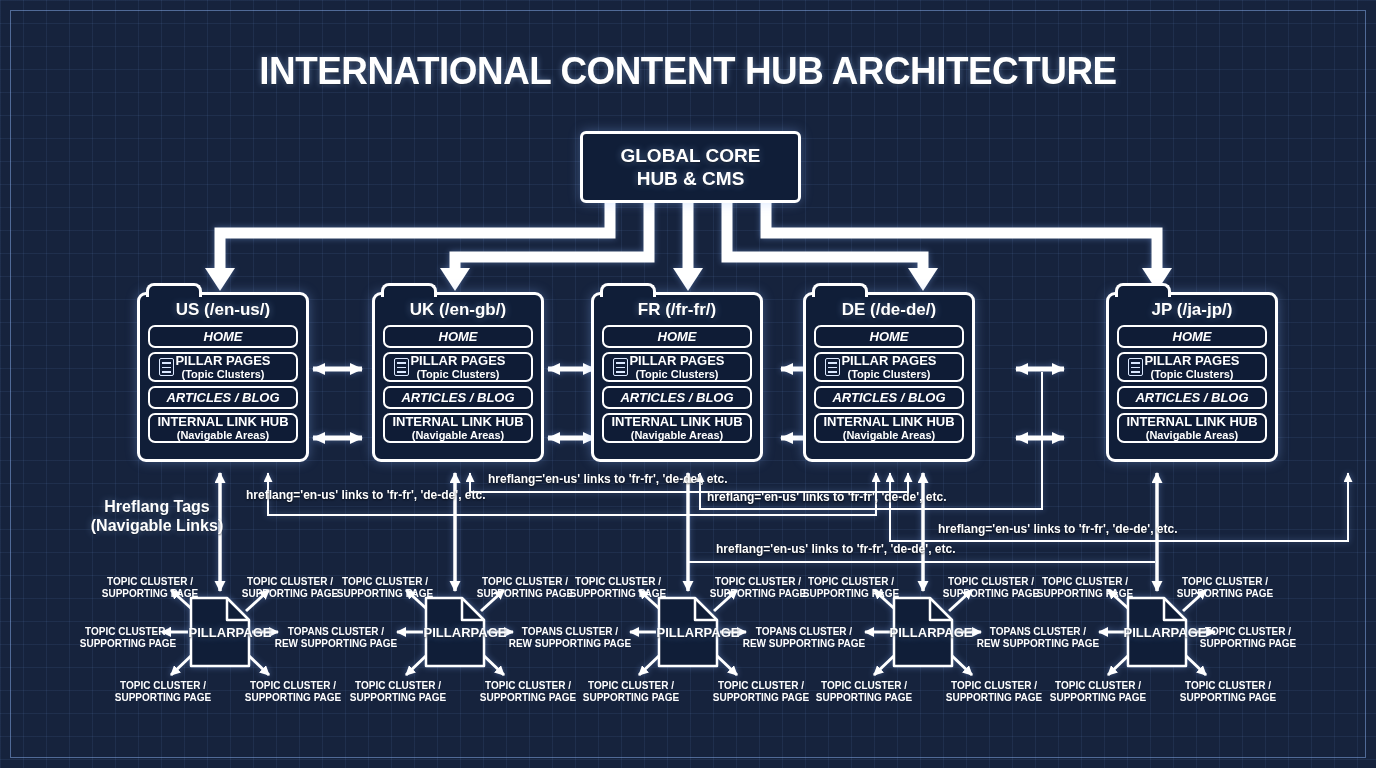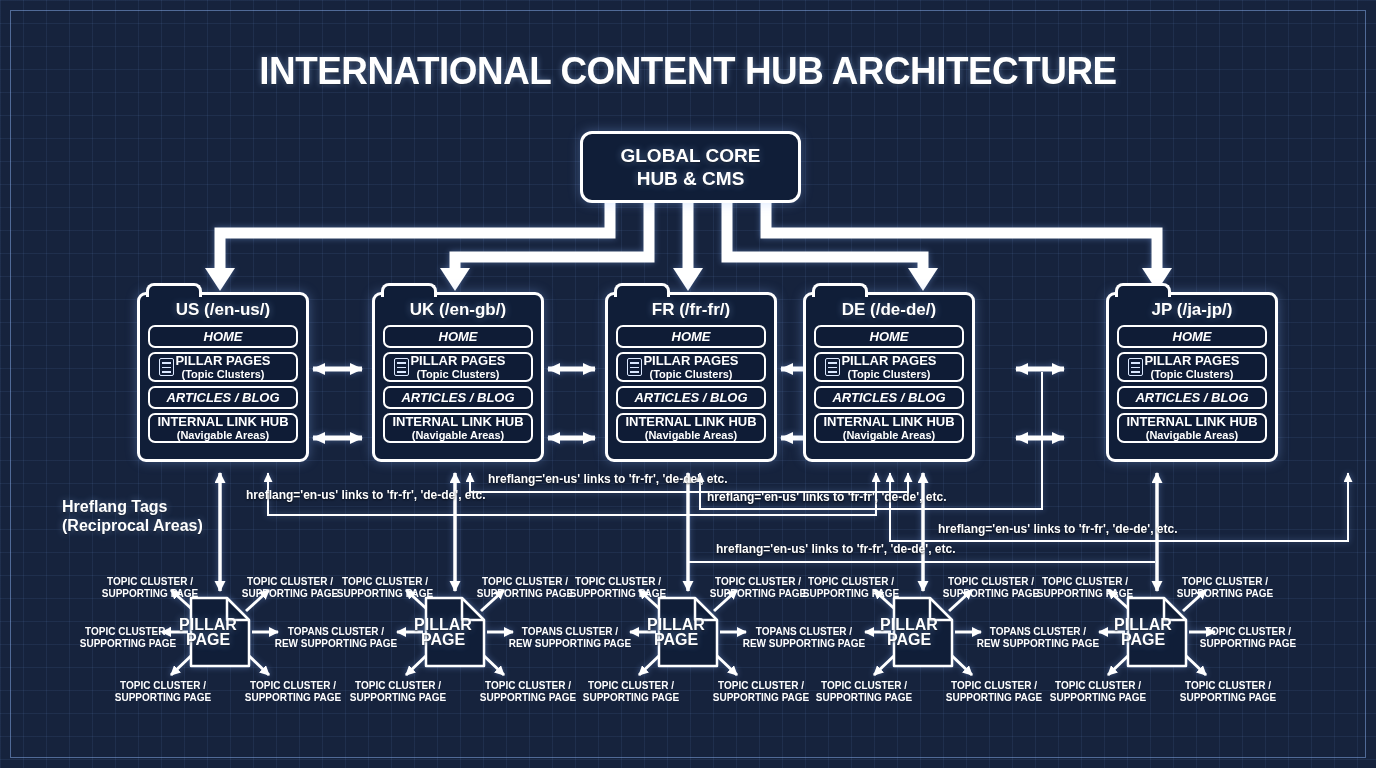--- a/index.html
+++ b/index.html
@@ -8,21 +8,21 @@
     background-image:
       repeating-linear-gradient(to right, rgba(110,150,215,.10) 0 1px, transparent 1px 23px),
       repeating-linear-gradient(to bottom, rgba(110,150,215,.10) 0 1px, transparent 1px 23px);
     font-family:"Liberation Sans", sans-serif; color:#fff;}
   #frame{position:absolute;inset:10px;border:1.5px solid rgba(130,165,225,.55);pointer-events:none;}
   .glowtext{text-shadow:0 0 7px rgba(160,200,255,.45), 0 1px 2px rgba(0,0,0,.6);}
   #title{position:absolute;top:50px;left:0;width:100%;text-align:center;
     font-size:38px;font-weight:bold;letter-spacing:-.5px;transform:scaleX(.97);}
   
   #global-hub{position:absolute;left:580px;top:131px;width:215px;height:66px;
-    background:#101e38;border:3px solid #fff;border-radius:12px;
+    background:#101e38;border:3px solid #fff;border-radius:6px;
     display:flex;flex-direction:column;align-items:center;justify-content:center;
     box-shadow:0 0 12px rgba(140,180,255,.35);font-size:19px;font-weight:bold;line-height:23px;}
   
   #wires{position:absolute;left:0;top:0;width:1376px;height:768px;
     filter:drop-shadow(0 0 3px rgba(140,180,255,.4));}
   
   .hub{position:absolute;top:292px;width:172px;height:170px;background:#101e38;
     border:3px solid #fff;border-radius:9px;box-sizing:border-box;
     box-shadow:0 0 12px rgba(140,180,255,.35);
     display:flex;flex-direction:column;padding:4px 8px 16px;gap:4px;}
@@ -32,30 +32,30 @@
   .hub-box{position:relative;background:#0f1c36;border:2px solid #fff;border-radius:7px;
     box-sizing:border-box;display:flex;flex-direction:column;align-items:center;justify-content:center;
     font-weight:bold;font-size:13px;line-height:14px;text-align:center;}
   .hub-box.h1{height:26px;font-style:italic;} .hub-box.h2{height:34px;}
   .hub-box .sub{font-size:11px;line-height:12px;font-weight:bold;}
   .doc-icon{position:absolute;left:9px;top:50%;transform:translateY(-50%);
     width:15px;height:18px;border:1.5px solid #dbe8ff;border-radius:2px;box-sizing:border-box;
     background:repeating-linear-gradient(to bottom, transparent 0 3px, #dbe8ff 3px 4.5px);
     background-clip:content-box;padding:2px;}
   
-  .side-label{position:absolute;left:62px;top:497px;width:190px;
+  .side-label{position:absolute;left:62px;top:497px;width:190px;text-align:center;
     font-size:16px;font-weight:bold;line-height:19px;}
   .annot{position:absolute;font-size:12px;font-weight:bold;white-space:nowrap;
     text-shadow:0 1px 2px rgba(0,0,0,.7);}
   
   .cluster{position:absolute;top:570px;width:280px;height:150px;}
   .c-label{position:absolute;width:120px;text-align:center;font-size:10px;font-weight:bold;line-height:11.5px;}
-  .pillar-text{position:absolute;left:99px;top:31px;width:58px;height:62px;
-    display:flex;flex-direction:column;align-items:center;justify-content:center;
-    font-size:16px;font-weight:bold;line-height:15px;}
+  .pillar-text{position:absolute;left:121px;top:31px;width:58px;height:62px;
+    display:flex;flex-direction:row;align-items:center;justify-content:center;
+    font-size:13px;font-weight:bold;line-height:15px;}
   .mid-label{position:absolute;top:626px;width:130px;text-align:center;
     font-size:10px;font-weight:bold;line-height:11.5px;}
 </style>
 </head>
 <body>
 
 <div id="canvas">
   <div id="frame"></div>
 
   <div id="title" class="glowtext">INTERNATIONAL CONTENT HUB ARCHITECTURE</div>
@@ -210,21 +210,21 @@
     </div>
     <div class="hub-box h1">
         <span>ARTICLES / BLOG</span>
       </div>
     <div class="hub-box h2">
       <div>INTERNAL LINK HUB</div>
       <div class="sub">(Navigable Areas)</div>
     </div>
   </div>
 
-  <div class="hub" style="left:605px">
+  <div class="hub" style="left:591px">
     <div class="hub-tab"></div>
     <div class="hub-title glowtext">FR (/fr-fr/)</div>
     <div class="hub-box h1">
         <span>HOME</span>
       </div>
     <div class="hub-box h2">
       <span class="doc-icon"></span>
       <div>PILLAR PAGES</div>
       <div class="sub">(Topic Clusters)</div>
     </div>
@@ -272,21 +272,21 @@
         <span>ARTICLES / BLOG</span>
       </div>
     <div class="hub-box h2">
       <div>INTERNAL LINK HUB</div>
       <div class="sub">(Navigable Areas)</div>
     </div>
   </div>
 
   <div class="side-label glowtext">
     <div>Hreflang Tags</div>
-    <div>(Reciprocal Areas)</div>
+    <div>(Navigable Links)</div>
   </div>
   <div class="annot" style="left:246px;top:488px">hreflang='en-us' links to 'fr-fr', 'de-de', etc.</div>
   <div class="annot" style="left:488px;top:472px">hreflang='en-us' links to 'fr-fr', 'de-de', etc.</div>
   <div class="annot" style="left:707px;top:490px">hreflang='en-us' links to 'fr-fr', 'de-de', etc.</div>
   <div class="annot" style="left:938px;top:522px">hreflang='en-us' links to 'fr-fr', 'de-de', etc.</div>
   <div class="annot" style="left:716px;top:542px">hreflang='en-us' links to 'fr-fr', 'de-de', etc.</div>
 
   <div class="cluster" style="left:80px">
     <div class="c-label" style="left:10px;top:6px">
         <div>TOPIC CLUSTER /</div>

